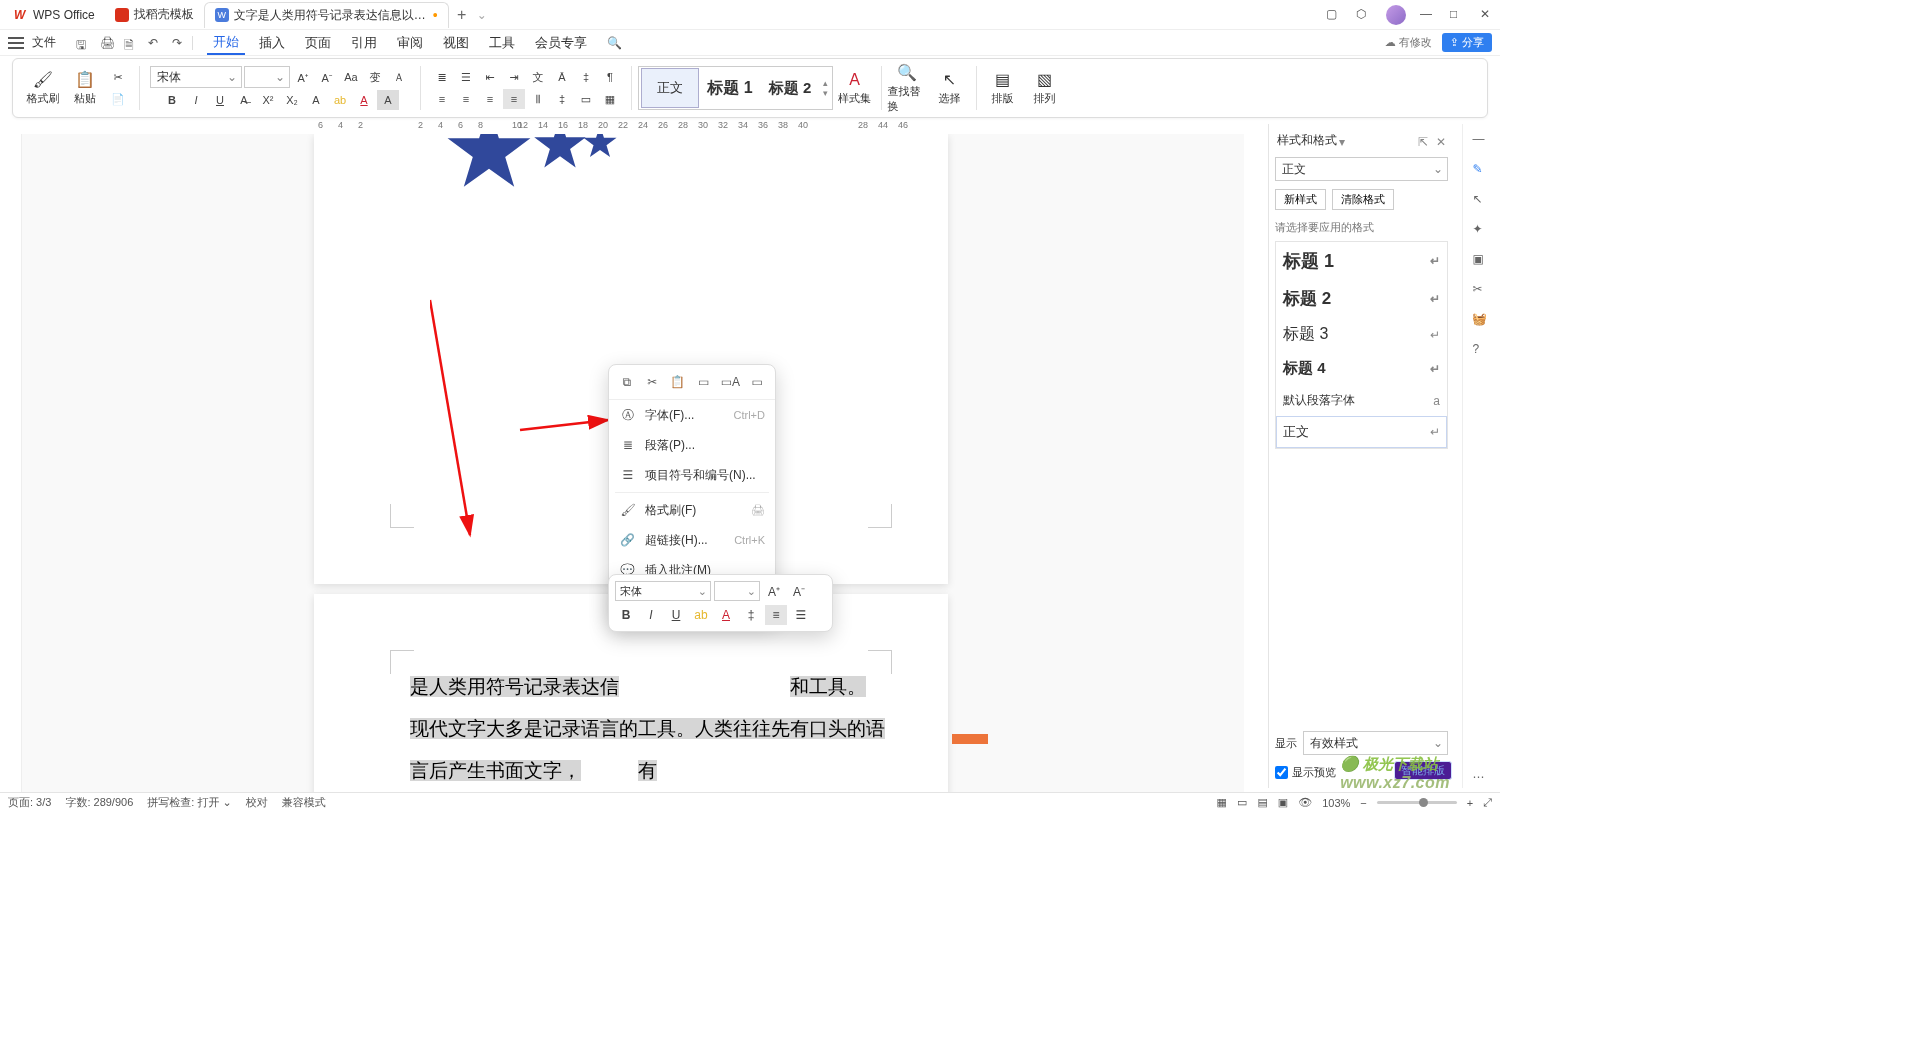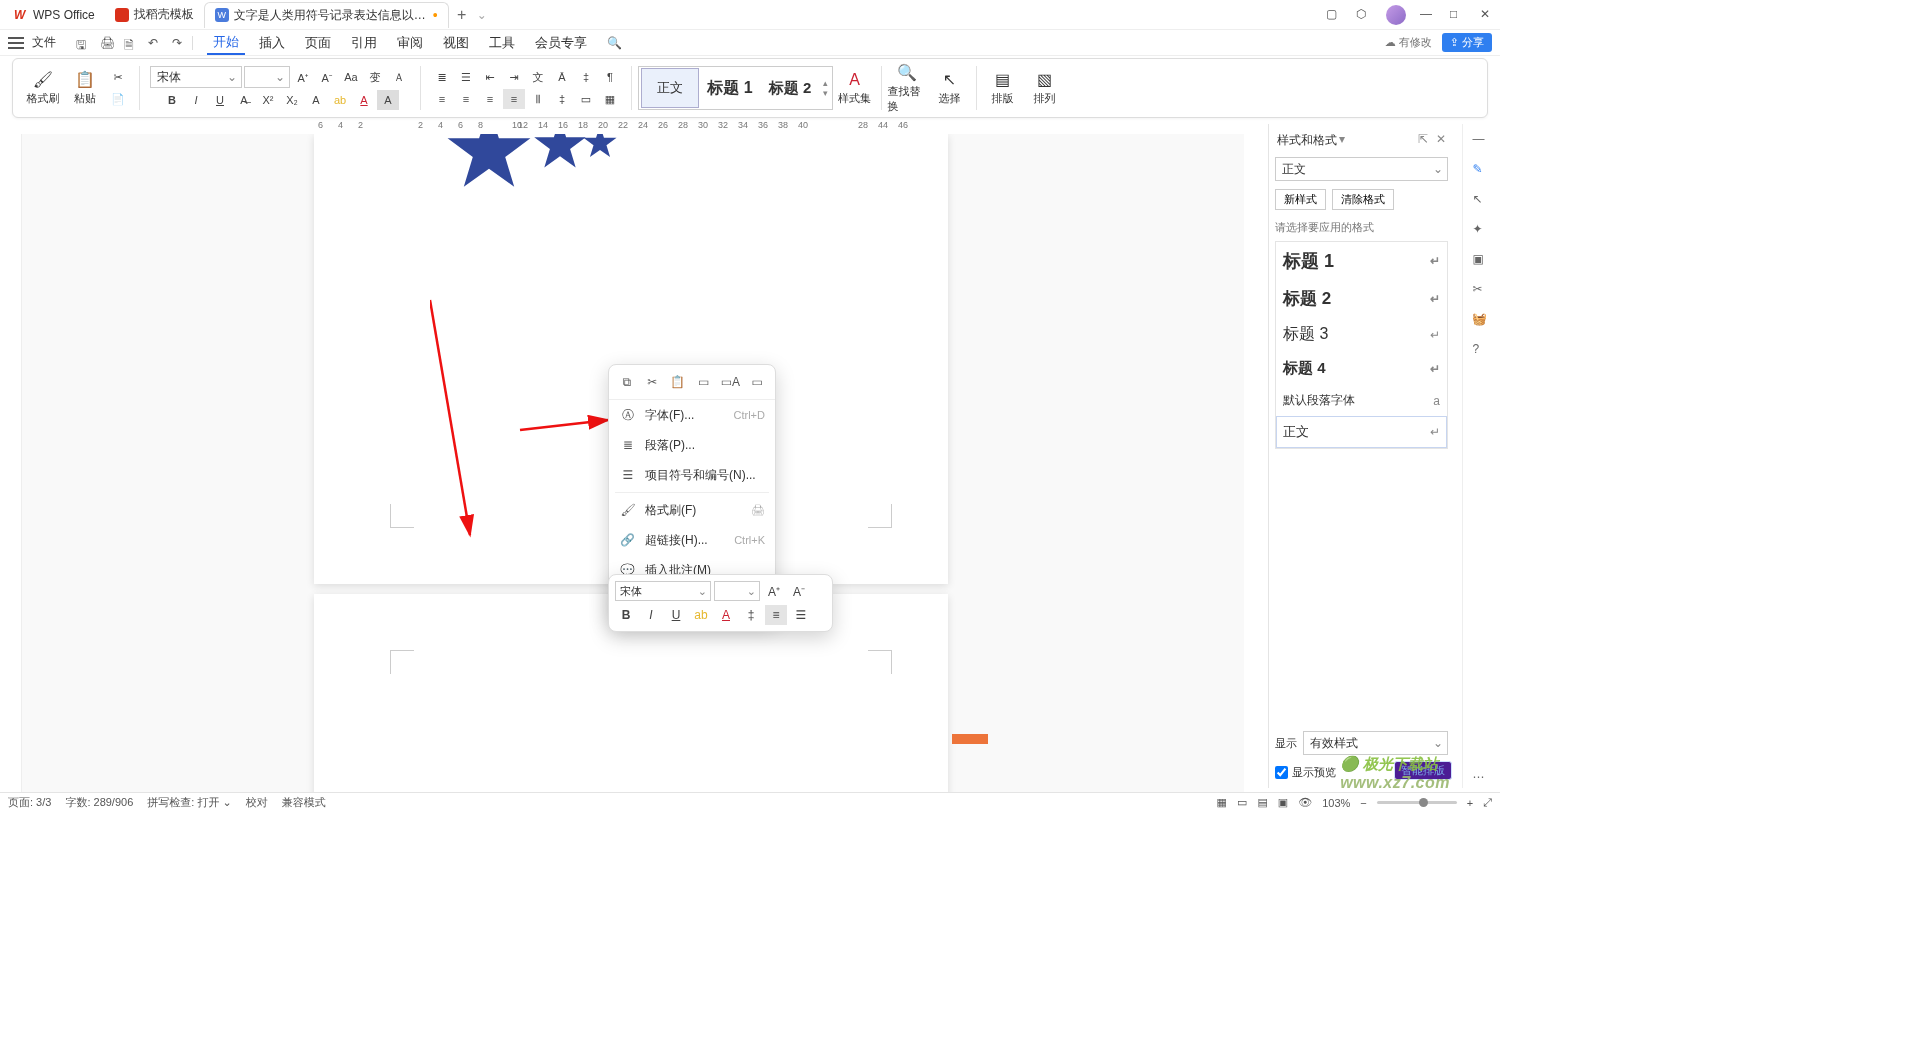--- a/index.html
+++ b/index.html
@@ -80,21 +80,21 @@
 .minitb { left: 608px; top: 574px; width: 225px; padding: 4px 6px;}
 .minitb .rrow { gap: 3px; padding: 2px 0;}
 .mini-sel { border: 1px solid #ccc; height: 20px; font-size: 11px; padding: 0 16px 0 4px; background: #fff; position: relative; display:flex; align-items:center;}
 .mini-sel::after { content: "⌄"; position: absolute; right: 3px; color: #888;}
 
 
 .arrow-svg { position: absolute; z-index: 90; pointer-events: none;}
 
 
 .rightpanel { position: absolute; top: 124px; right: 46px; width: 186px; bottom: 24px; border-left: 1px solid #e4e4e4; background: #fff; padding: 4px 6px; display:flex; flex-direction:column;}
-.rp-head { display: flex; align-items: flex-start; font-size: 12px; padding: 4px 2px;}
+.rp-head { display: flex; align-items: flex-end; font-size: 12px; padding: 4px 2px;}
 .rp-head-actions { margin-left: auto; display: flex; gap: 8px; color: #888;}
 .rp-sel { border: 1px solid #ccc; height: 24px; font-size: 12px; padding: 0 18px 0 6px; position: relative; display:flex; align-items:center; margin: 4px 0;}
 .rp-sel::after { content: "⌄"; position: absolute; right: 4px; color: #888;}
 .rp-btns { display: flex; gap: 6px; margin: 4px 0;}
 .rp-btn { border: 1px solid #ccc; padding: 2px 8px; font-size: 11px; background: #fff; cursor: pointer;}
 .rp-lbl { font-size: 11px; color: #777; margin: 6px 0;}
 .rp-list-item { border: 1px solid transparent; padding: 6px 6px; font-size: 14px; display: flex; align-items: center; cursor: pointer;}
 .rp-list-item.sel { border-color: #c7d5f0;}
 .rp-ret { margin-left: auto; color: #888; font-size: 12px;}
 .rp-foot { margin-top: auto; font-size: 11px; display:flex; flex-direction:column; gap:6px; padding:4px 0;}
@@ -320,20 +320,25 @@
     <div class="star" style="left:268px;top:-10px;"><svg width="36" height="36" viewBox="0 0 100 100">
           <polygon fill="#30489b" points="50,5 61,38 96,38 68,59 78,92 50,72 22,92 32,59 4,38 39,38"></polygon>
         </svg></div>
     <div class="corner bl" style="left:76px; bottom:56px;"></div>
     <div class="corner br" style="right:56px; bottom:56px;"></div>
   </div>
 
   <div class="page page2">
     <div class="corner tl" style="left:76px; top:56px;"></div>
     <div class="corner tr" style="right:56px; top:56px;"></div>
+    <div class="doctext" style="top:72px;">
+      <span class="seltext">是人类用符号记录表达信</span><span style="visibility:hidden;">息以传之久远的方式</span><span class="seltext">和工具。</span><br>
+      <span class="seltext">现代文字大多是记录语言的工具。人类往往先有口头的语言后产生书面文字，</span><span style="visibility:hidden;">文字</span><span class="seltext" style="visibility:hidden;">何</span><span class="seltext">有</span><br>
+      
+    </div>
     <div class="tinytag"></div>
   </div>
 </div>
 
 <svg class="arrow-svg" style="left:430px;top:280px;width:350px;height:280px;">
   <defs>
       <marker id="ah" markerWidth="10" markerHeight="10" refX="8" refY="3" orient="auto">
         <path d="M0,0 L0,6 L9,3 z" fill="#e11"></path>
       </marker>
     </defs>

